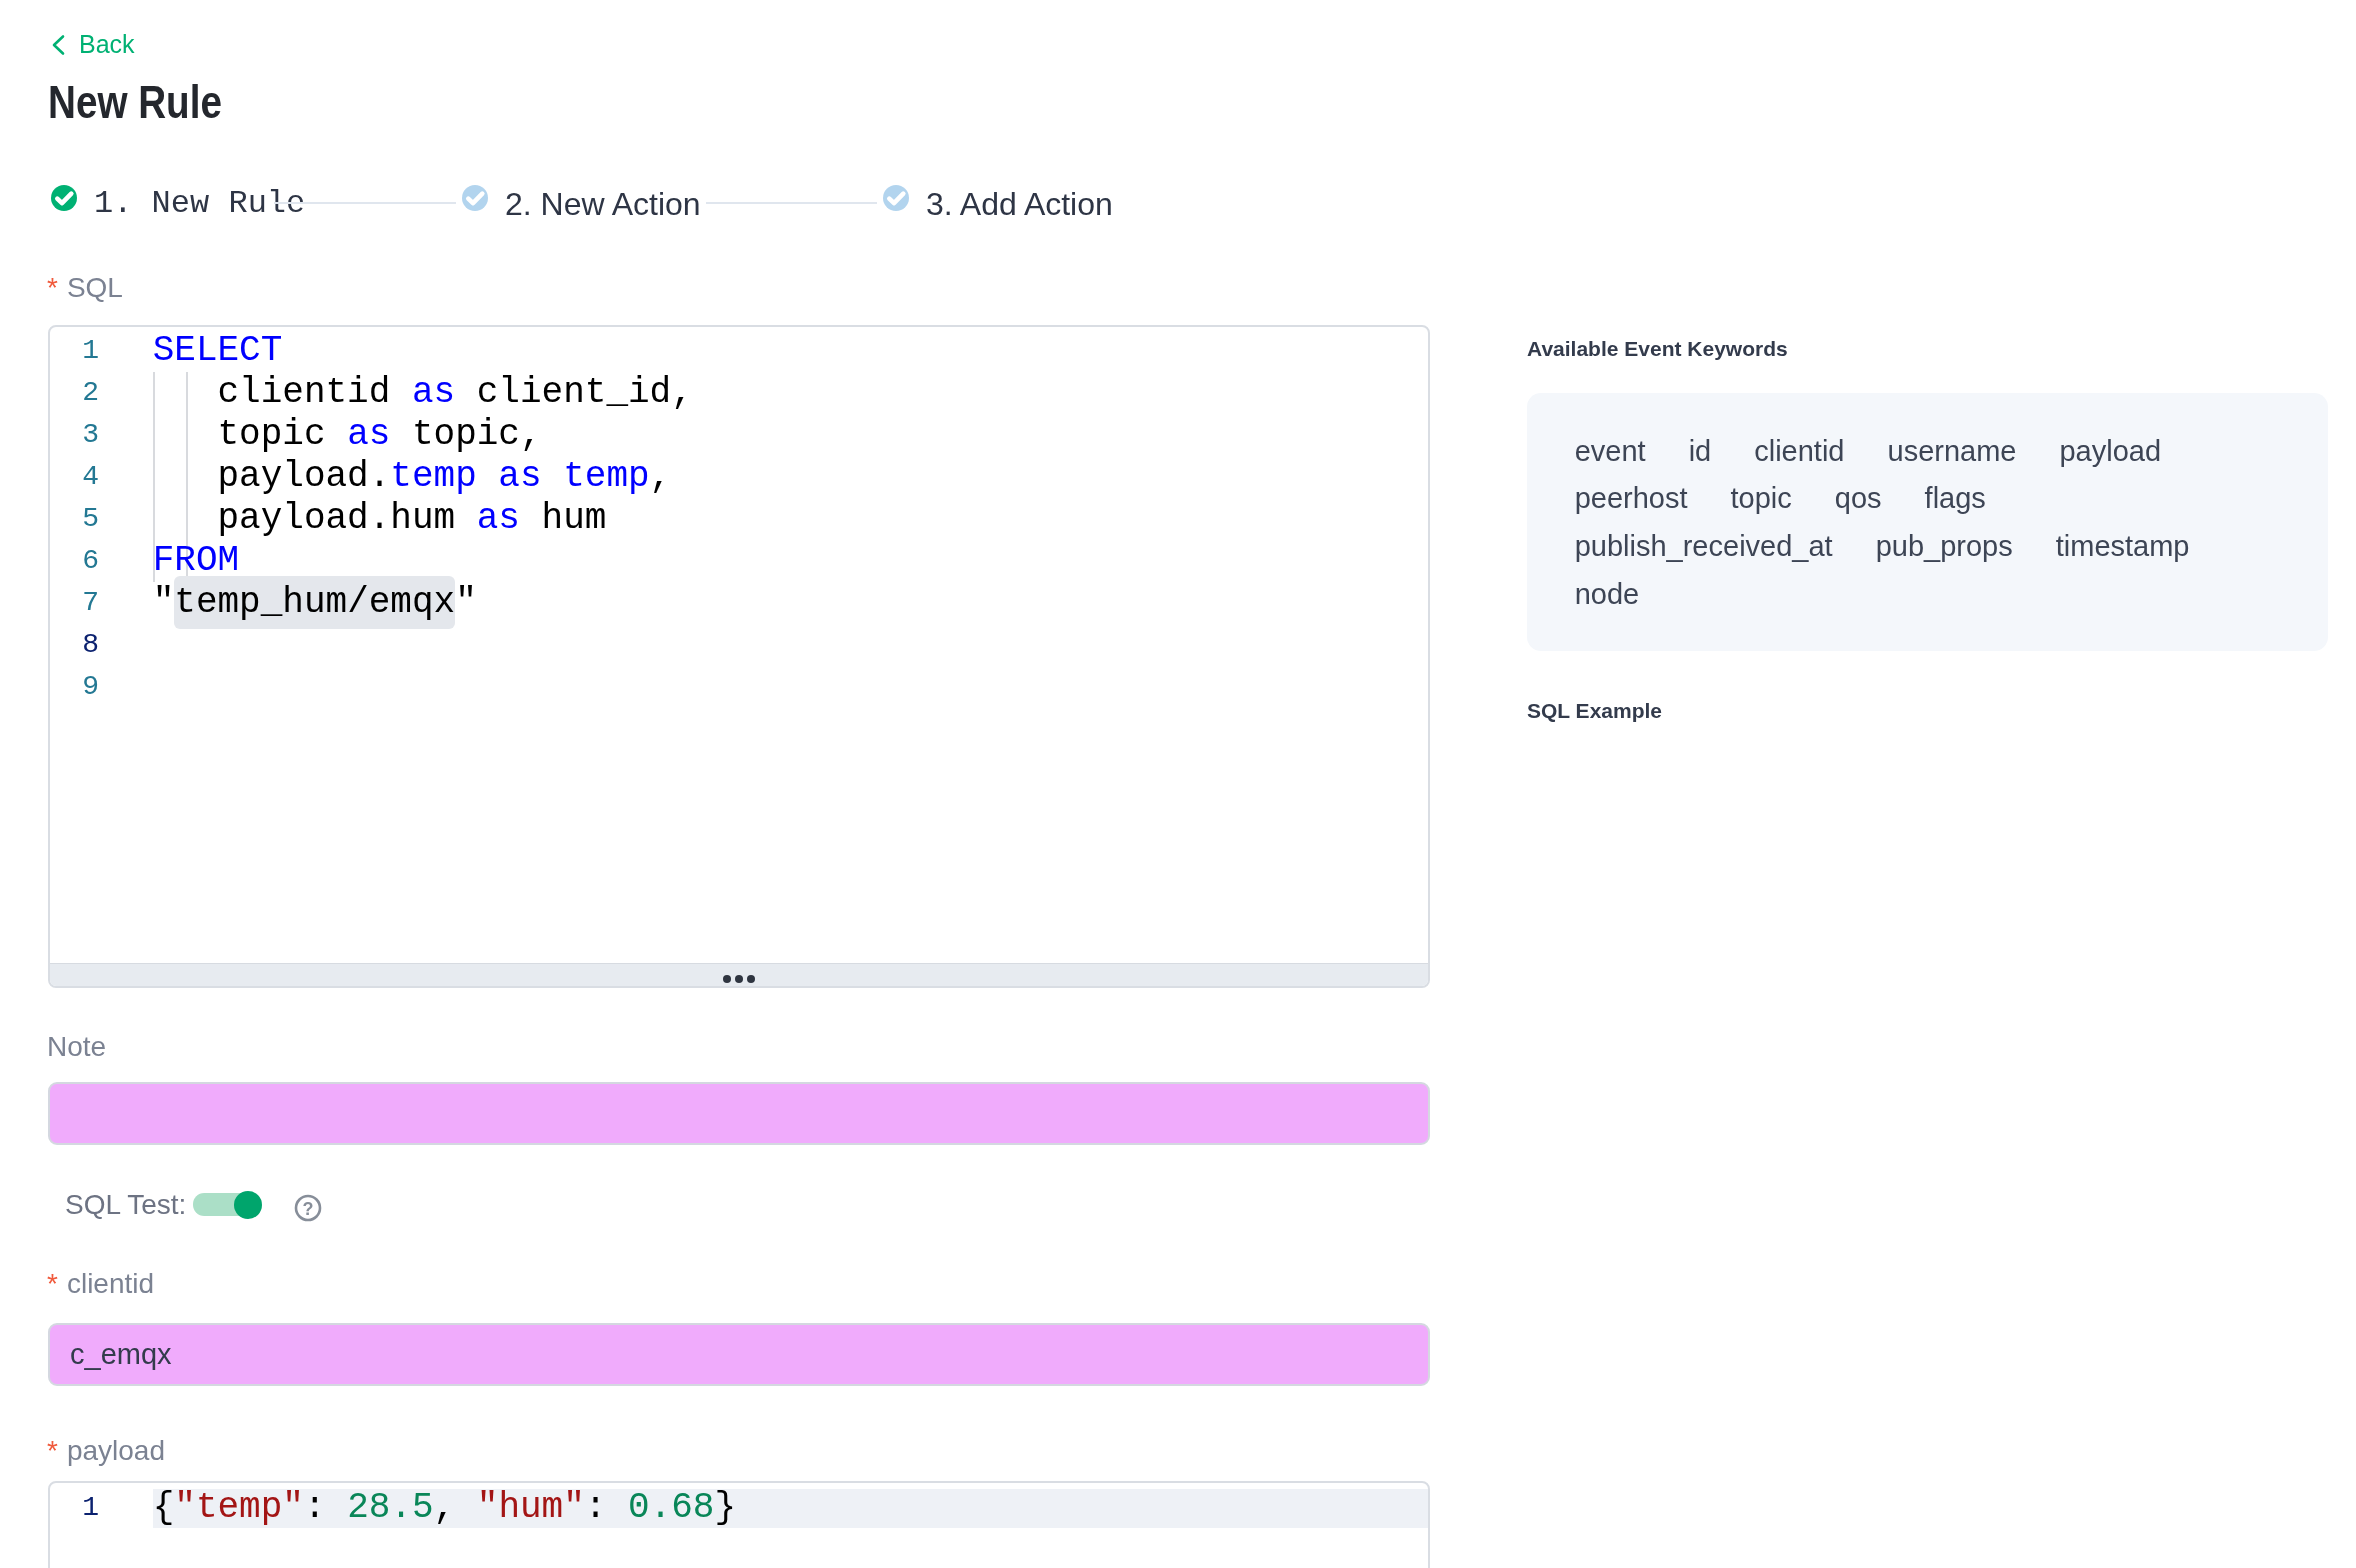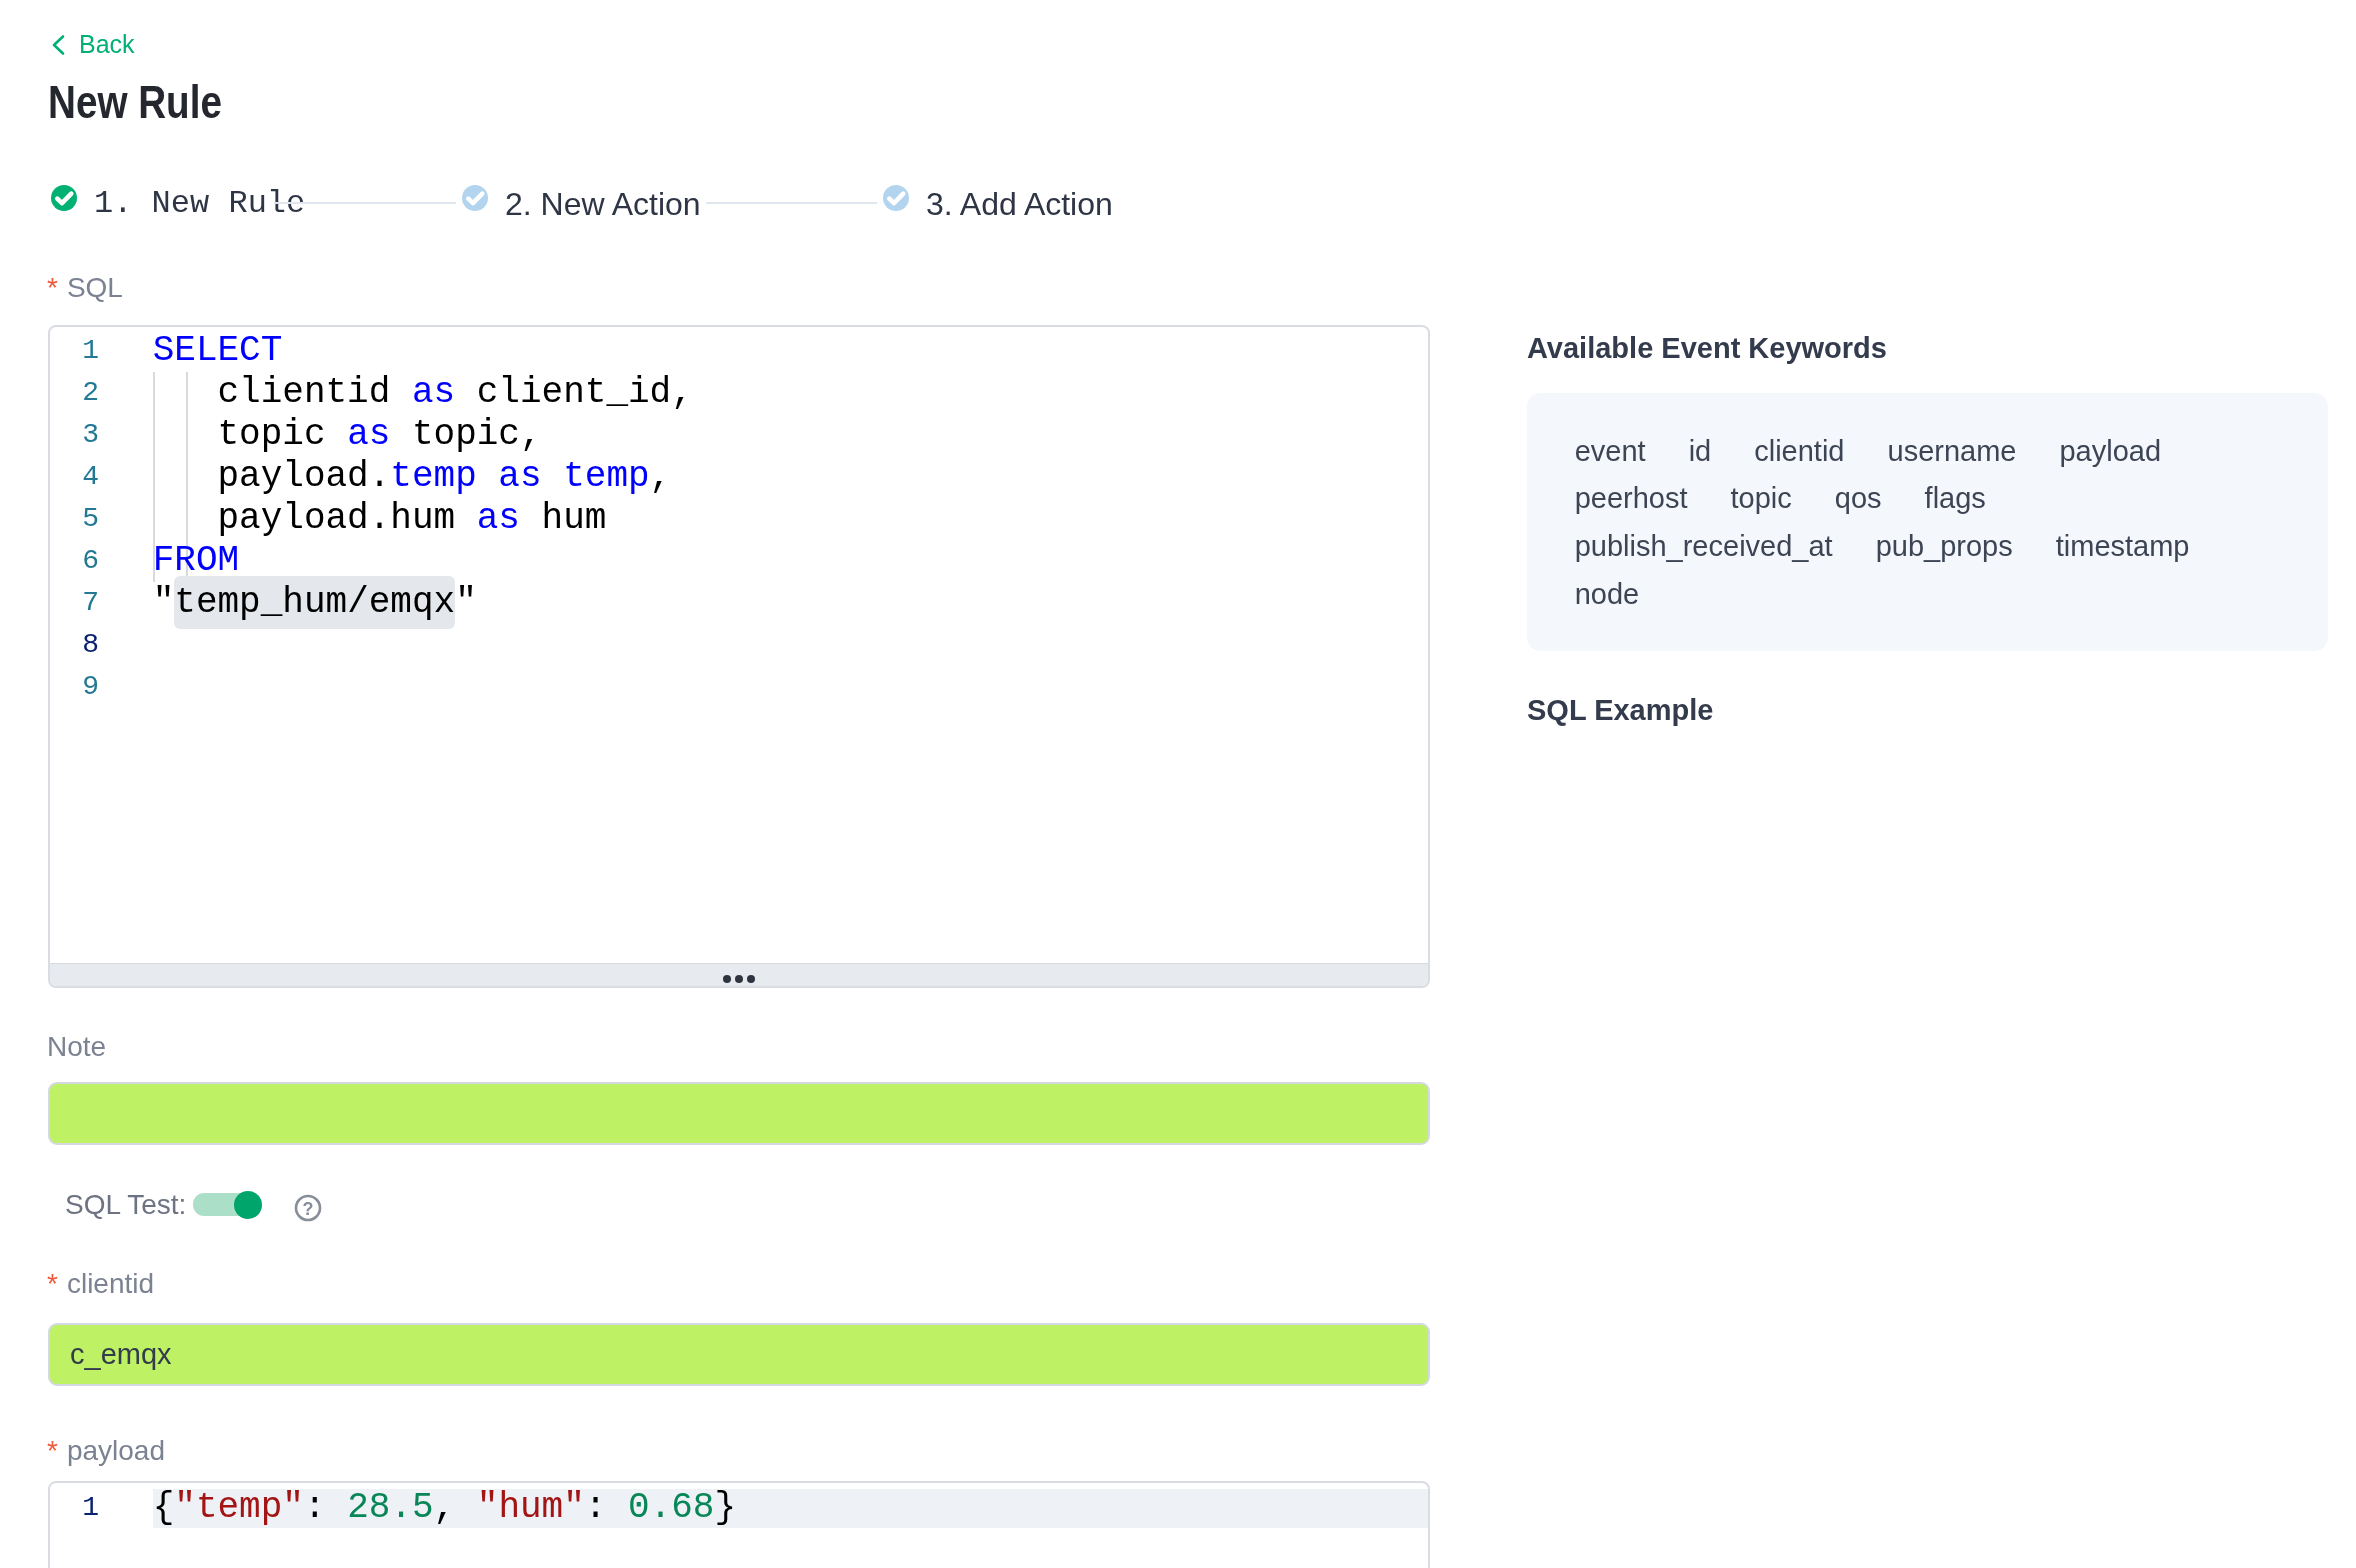--- a/index.html
+++ b/index.html
@@ -22,21 +22,21 @@
 .sc-blue { background:#b2d4ee; }
 .step-circle svg { display:block; }
 .step-title { top:188px; font-size:32px; color:#2e3545; line-height:32px; }
 .step-line { top:202px; height:2px; background:#e0e6ee; }
 
 
 .label { font-size:28px; line-height:28px; color:#7b8292; }
 .req { color:#f05a3c; margin-right:9px; }
 
 
-.input { border:2px solid #d4d8e0; border-radius:9px; background:#bef264; }
+.input { border:2px solid #d4d8e0; border-radius:9px; background:#f0abfc; }
 
 
 .editor { border:2px solid #d9dde3; border-radius:8px; background:#fff; overflow:hidden; }
 .gutter { position:absolute; left:0; top:3px; width:49px; text-align:right;
   font-family:"Liberation Mono", monospace; font-size:28px; line-height:42px; color:#237893; }
 .gutter div { height:42px; }
 .gutter .act { color:#0b216f; }
 .code { position:absolute; left:102.7px; top:3px; font-family:"Liberation Mono", monospace;
   font-size:36px; line-height:42px; color:#000; }
 .code pre { font-family:inherit; height:42px; white-space:pre; }
@@ -47,21 +47,21 @@
 .hl8 { background:#e4e7ec; border-radius:6px; padding:6px 0; }
 .strip { position:absolute; left:0; right:0; bottom:0; height:23px; background:#e7ebf0;
   border-top:1px solid #d7dbe1; display:flex; align-items:center; justify-content:center; gap:3.5px; padding-top:8px; }
 .strip i { width:8.5px; height:8.5px; border-radius:50%; background:#2f3540; }
 
 
 .toggle { left:193.4px; top:1193.3px; width:67.6px; height:22.4px; border-radius:11.2px; background:#abdfc7; }
 .knob { position:absolute; right:-0.7px; top:-2.8px; width:28px; height:28px; border-radius:50%; background:#00a56c; }
 
 
-.rh { left:1527px; font-size:29px; line-height:27px; font-weight:700; color:#333b4c; }
+.rh { left:1527px; font-size:21px; line-height:27px; font-weight:700; color:#333b4c; }
 .rbox { left:1527px; width:801px; background:#f4f7fb; border-radius:14px; }
 .kw { font-size:29px; color:#3d4555; }
 .kw span { display:inline-block; margin-right:43px; }
 .kwrow { height:47.7px; line-height:47.7px; }
 </style>
 </head>
 <body>
 <div class="page">
 
   <div class="abs back">

